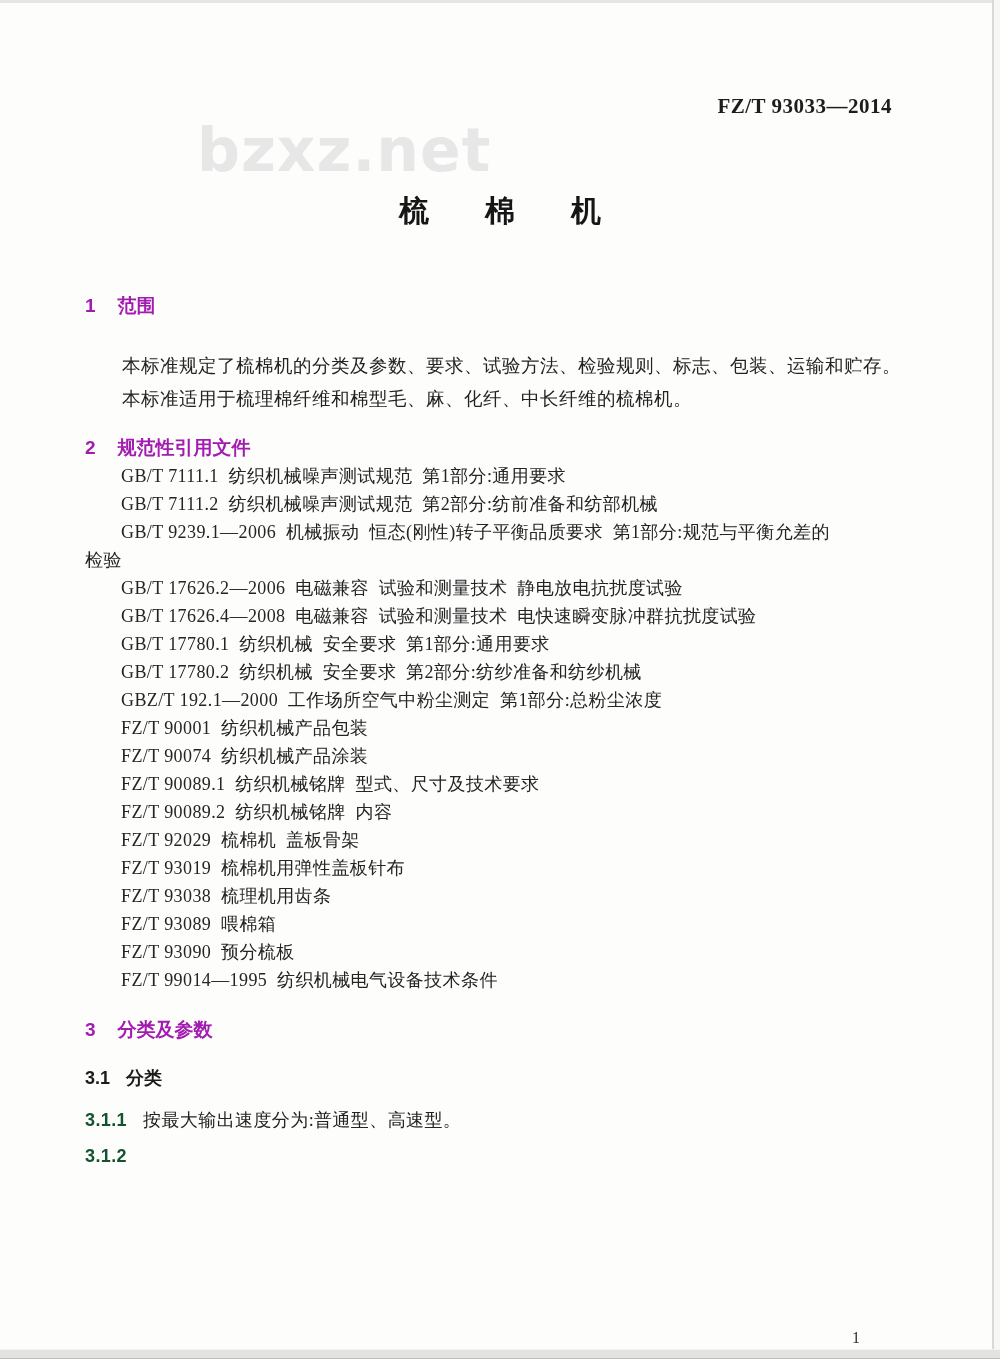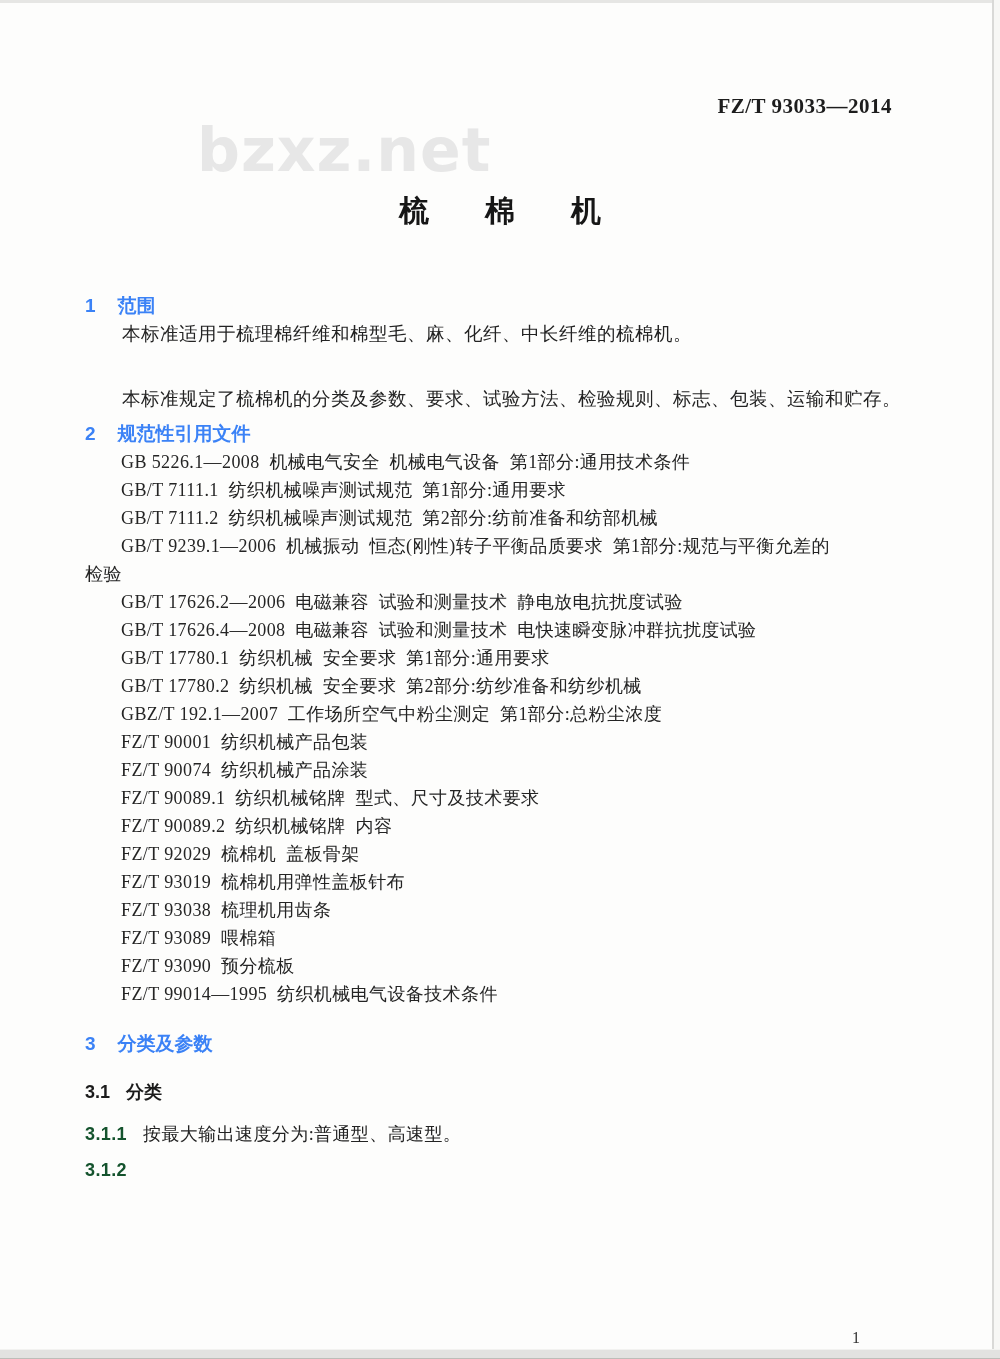--- a/index.html
+++ b/index.html
@@ -57,25 +57,25 @@
     font-size: 30px;
     line-height: 34px;
     color: #161616;
   }
   .content { padding: 0 85px; position: relative; }
   .heading {
     font-family: "Liberation Sans", "DejaVu Sans", sans-serif;
     font-weight: bold;
     font-size: 19px;
     line-height: 24px;
-    color: #3b82f6;
+    color: #a21caf;
   }
   .heading .hnum { display: inline-block; margin-right: 22px; }
   .sec1 { margin-top: 294px; }
-  .sec2 { margin-top: 6px; }
+  .sec2 { margin-top: 20px; }
   .sec3 { margin-top: 24px; }
   .para {
     font-size: 18.5px;
     line-height: 33px;
     letter-spacing: 0.5px;
     text-indent: 2em;
     white-space: pre-wrap;
     color: #232323;
   }
   .para.p1 { margin-top: 32px; }
@@ -134,38 +134,37 @@
     <span>梳</span>
     <span>棉</span>
     <span>机</span>
   </div>
 
   <div class="content">
 
     <div class="heading sec1">
       <span class="hnum">1</span><span class="htext">范围</span>
     </div>
+    <div class="para p1">本标准规定了梳棉机的分类及参数、要求、试验方法、检验规则、标志、包装、运输和贮存。</div>
     <div class="para">本标准适用于梳理棉纤维和棉型毛、麻、化纤、中长纤维的梳棉机。</div>
-    <div class="para p1">本标准规定了梳棉机的分类及参数、要求、试验方法、检验规则、标志、包装、运输和贮存。</div>
 
     <div class="heading sec2">
       <span class="hnum">2</span><span class="htext">规范性引用文件</span>
     </div>
 
     <div class="ref-list">
-        <div class="ref">GB 5226.1—2008  机械电气安全  机械电气设备  第1部分:通用技术条件</div>
         <div class="ref">GB/T 7111.1  纺织机械噪声测试规范  第1部分:通用要求</div>
         <div class="ref">GB/T 7111.2  纺织机械噪声测试规范  第2部分:纺前准备和纺部机械</div>
         <div class="ref">GB/T 9239.1—2006  机械振动  恒态(刚性)转子平衡品质要求  第1部分:规范与平衡允差的
 检验</div>
         <div class="ref">GB/T 17626.2—2006  电磁兼容  试验和测量技术  静电放电抗扰度试验</div>
         <div class="ref">GB/T 17626.4—2008  电磁兼容  试验和测量技术  电快速瞬变脉冲群抗扰度试验</div>
         <div class="ref">GB/T 17780.1  纺织机械  安全要求  第1部分:通用要求</div>
         <div class="ref">GB/T 17780.2  纺织机械  安全要求  第2部分:纺纱准备和纺纱机械</div>
-        <div class="ref">GBZ/T 192.1—2007  工作场所空气中粉尘测定  第1部分:总粉尘浓度</div>
+        <div class="ref">GBZ/T 192.1—2000  工作场所空气中粉尘测定  第1部分:总粉尘浓度</div>
         <div class="ref">FZ/T 90001  纺织机械产品包装</div>
         <div class="ref">FZ/T 90074  纺织机械产品涂装</div>
         <div class="ref">FZ/T 90089.1  纺织机械铭牌  型式、尺寸及技术要求</div>
         <div class="ref">FZ/T 90089.2  纺织机械铭牌  内容</div>
         <div class="ref">FZ/T 92029  梳棉机  盖板骨架</div>
         <div class="ref">FZ/T 93019  梳棉机用弹性盖板针布</div>
         <div class="ref">FZ/T 93038  梳理机用齿条</div>
         <div class="ref">FZ/T 93089  喂棉箱</div>
         <div class="ref">FZ/T 93090  预分梳板</div>
         <div class="ref">FZ/T 99014—1995  纺织机械电气设备技术条件</div>

